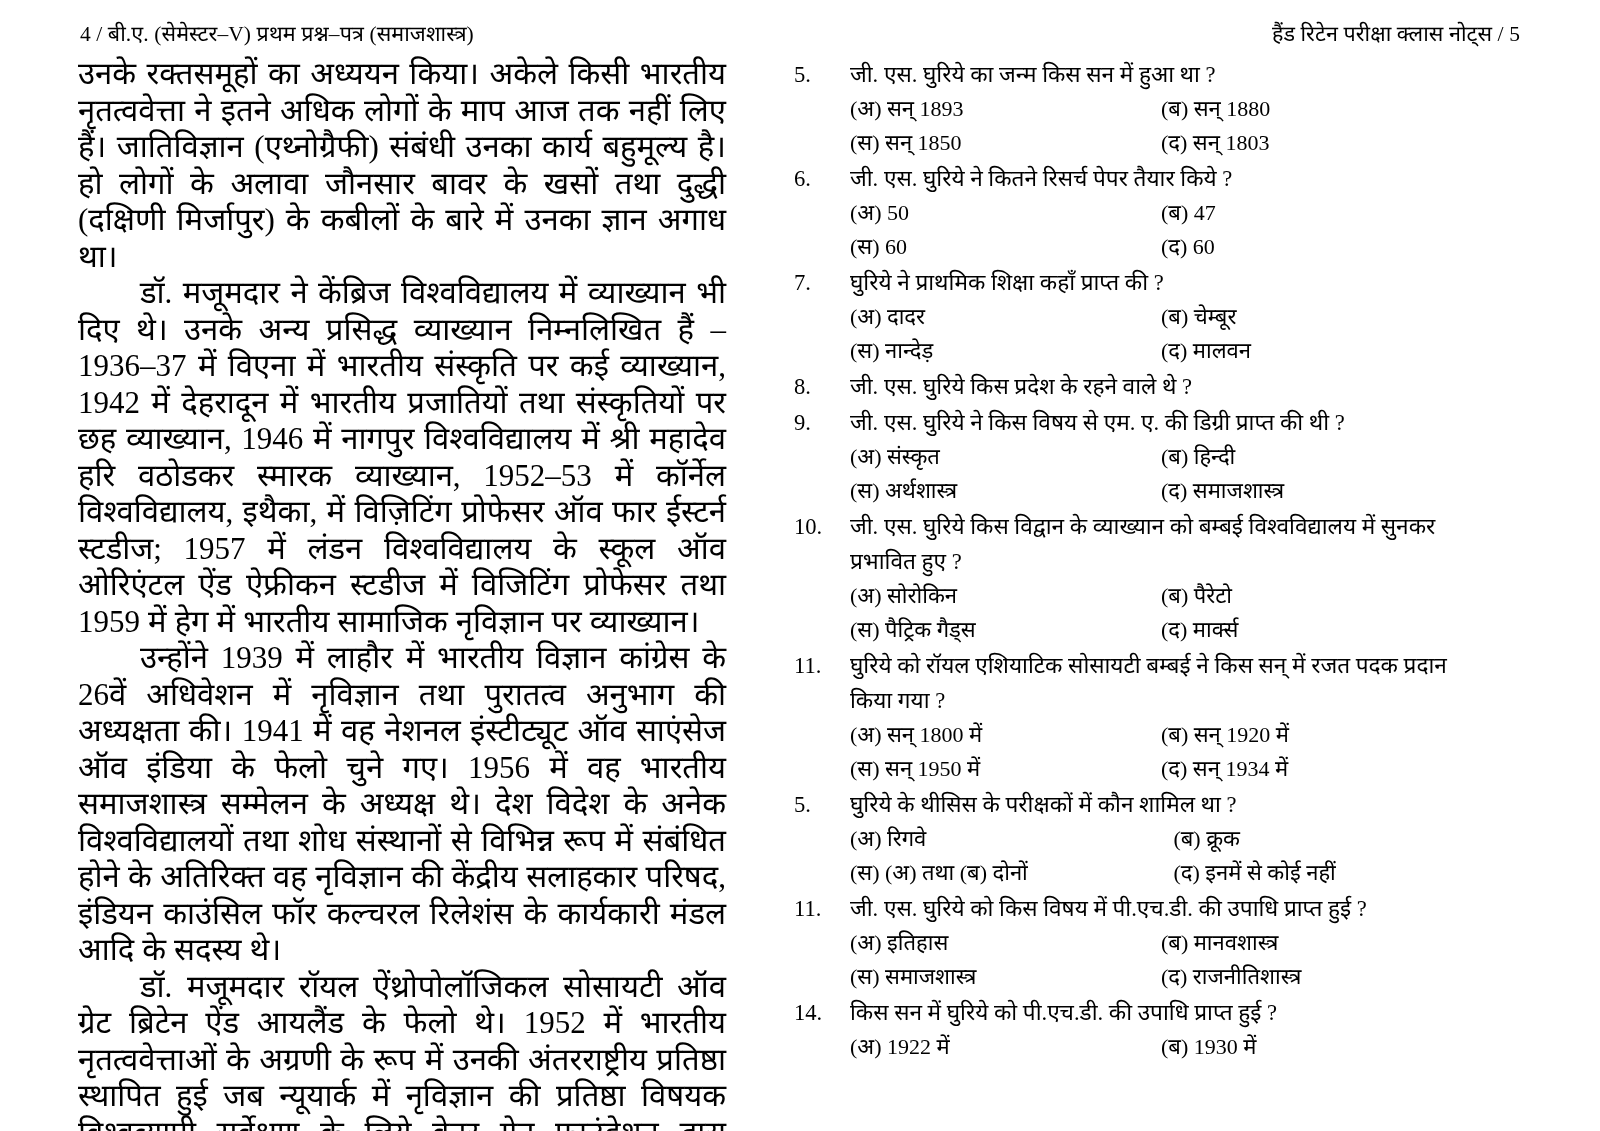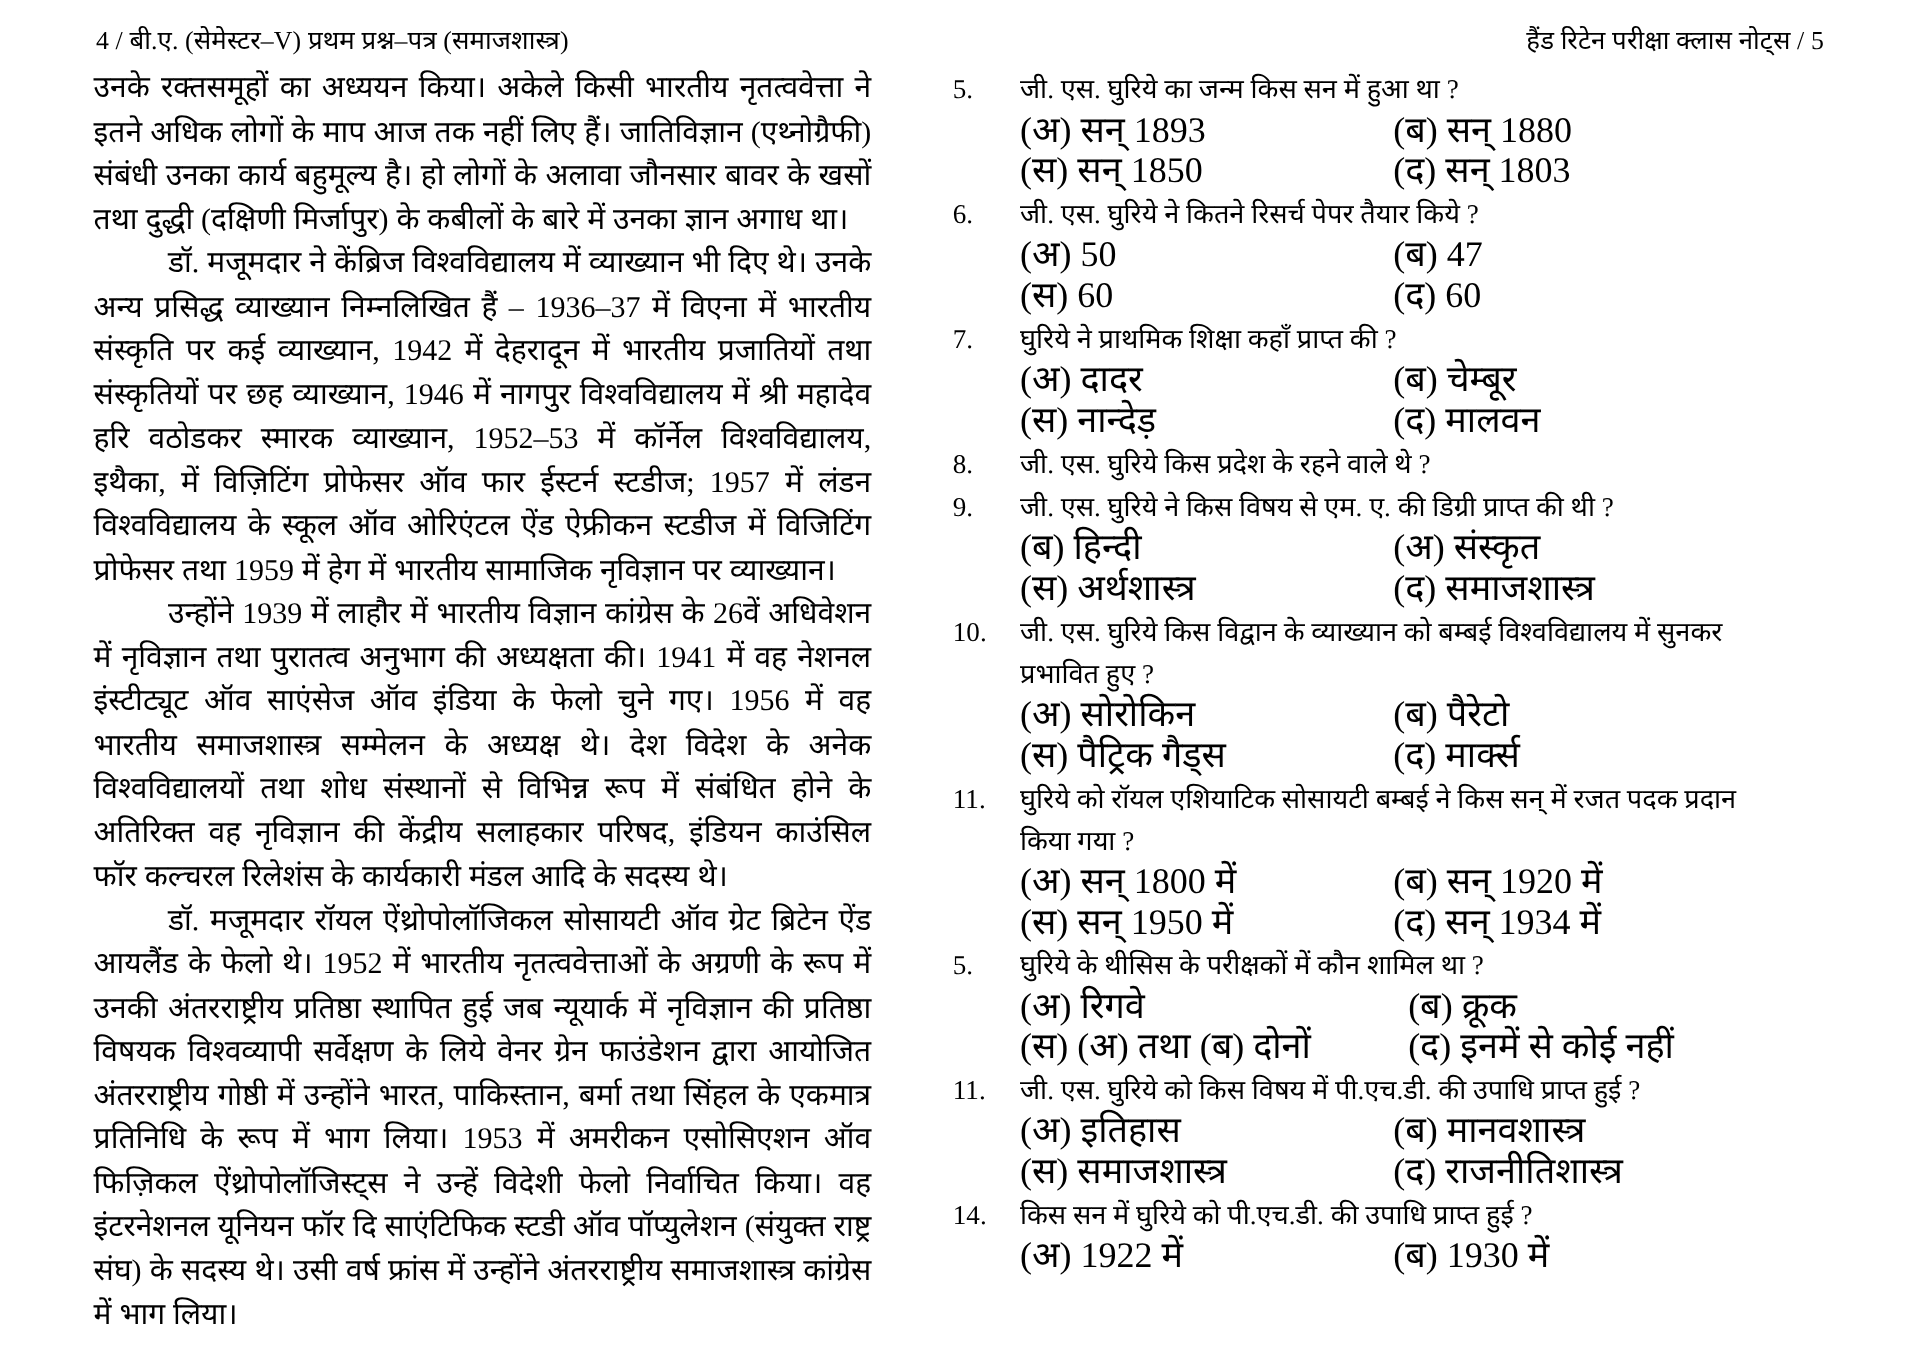--- a/index.html
+++ b/index.html
@@ -52,21 +52,21 @@
   }
   .col {
     width: 648px;
     flex: 0 0 648px;
   }
   .col-right { width: 680px; flex: 0 0 680px; }
 
   
   p.para {
     margin: 0;
-    font-size: 25px;
+    font-size: 31px;
     line-height: 36.5px;
     text-align: justify;
     text-justify: inter-word;
     word-spacing: 0.3px;
   }
   p.para.indent { text-indent: 62px; }
 
   
   .mcq-title-wrap {
     display: flex;
@@ -104,21 +104,21 @@
     font-size: 22.6px;
     line-height: 35px;
   }
   .opts {
     display: flex;
     flex-wrap: wrap;
   }
   .opt {
     box-sizing: border-box;
     flex: 0 0 50%;
-    font-size: 30px;
+    font-size: 22px;
     line-height: 34px;
     white-space: nowrap;
   }
   
   .col-right .opt { flex: 0 0 50%; }
   .opt-lbl { }
   .opt-txt { }
 
   
   .opts.wide .opt:nth-child(odd) { flex: 0 0 52%; }
@@ -190,22 +190,22 @@
             <div class="q-num">8.</div>
             <div class="q-body">
               <div class="q-text">जी. एस. घुरिये किस प्रदेश के रहने वाले थे ?</div>
             </div>
           </div>
           <div class="q">
             <div class="q-num">9.</div>
             <div class="q-body">
               <div class="q-text">जी. एस. घुरिये ने किस विषय से एम. ए. की डिग्री प्राप्त की थी ?</div>
               <div class="opts">
+                <div class="opt"><span class="opt-lbl">(अ)</span><span class="opt-txt"> संस्कृत</span></div>
                 <div class="opt"><span class="opt-lbl">(ब)</span><span class="opt-txt"> हिन्दी</span></div>
-                <div class="opt"><span class="opt-lbl">(अ)</span><span class="opt-txt"> संस्कृत</span></div>
                 <div class="opt"><span class="opt-lbl">(स)</span><span class="opt-txt"> अर्थशास्त्र</span></div>
                 <div class="opt"><span class="opt-lbl">(द)</span><span class="opt-txt"> समाजशास्त्र</span></div>
               </div>
             </div>
           </div>
           <div class="q">
             <div class="q-num">10.</div>
             <div class="q-body">
               <div class="q-text">जी. एस. घुरिये किस विद्वान के व्याख्यान को बम्बई विश्वविद्यालय में सुनकर प्रभावित हुए ?</div>
               <div class="opts">

